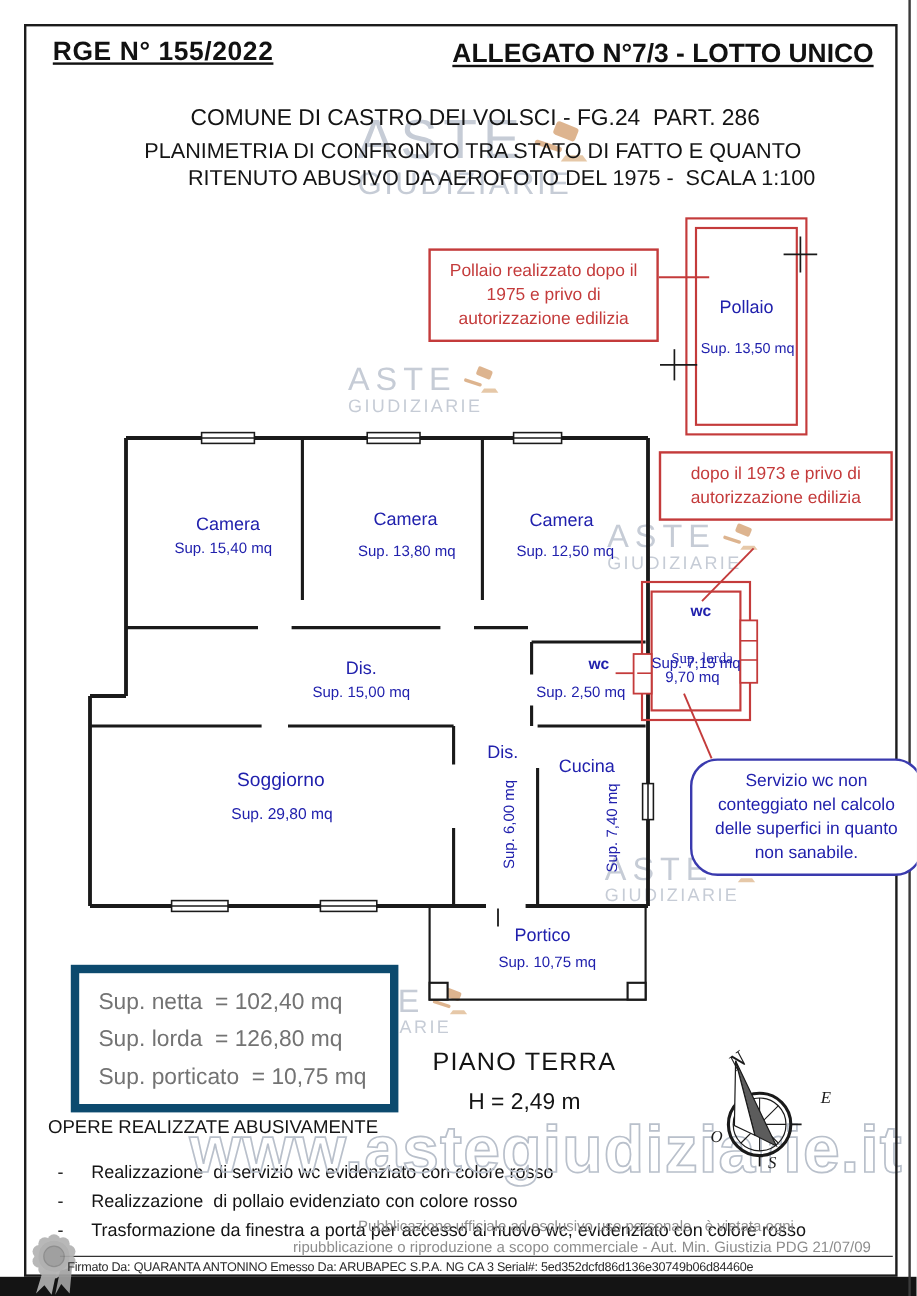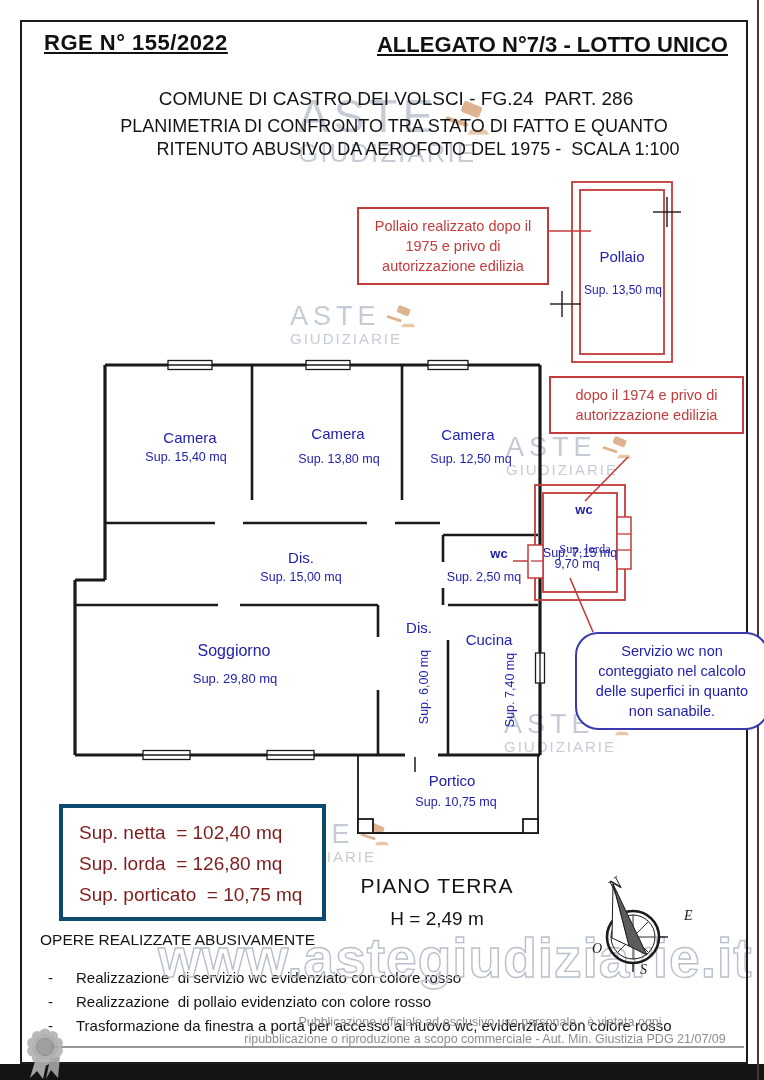--- a/index.html
+++ b/index.html
@@ -25,21 +25,21 @@
   
   .room{color:#2121ad;}
   .rname{font-size:15px;}
   .rarea{font-size:12.5px;}
   .wcname{font-size:13px;font-weight:bold;}
 
   
   .note{text-align:center;line-height:1.38;background:#fff;padding:7px 4px;}
   .red-note{border:2px solid #c43b3b;color:#c43b3b;font-size:14.5px;}
   .blue-note{border:2px solid #3a3aae;color:#2121ad;font-size:14.5px;}
-  .summary{border:4px solid #0c4a6e;color:#7f1d1d;background:#fff;font-size:19px;
+  .summary{border:7px solid #0c4a6e;color:#737373;background:#fff;font-size:19px;
            line-height:31px;padding:9px 0 7px 16px;}
 
   .piano{left:437px;top:886px;font-size:21px;letter-spacing:1px;}
   .hline{left:437px;top:919px;font-size:19px;}
   .piano,.hline{transform:translate(-50%,-50%);white-space:nowrap;color:#141414;}
 
   
   .works-h{left:40px;top:931px;font-size:15.5px;color:#141414;}
   .work{font-size:15px;color:#141414;white-space:nowrap;}
   .dash{position:absolute;left:48px;}
@@ -248,21 +248,21 @@
   <div class="abs t1 z4">COMUNE DI CASTRO DEI VOLSCI - FG.24&nbsp; PART. 286</div>
   <div class="abs t2 z4">PLANIMETRIA DI CONFRONTO TRA STATO DI FATTO E QUANTO</div>
   <div class="abs t3 z4">RITENUTO ABUSIVO DA AEROFOTO DEL 1975 -&nbsp; SCALA 1:100</div>
 
   <div class="abs note red-note z3" style="left:357px;top:207px;width:180px;">
     <div>Pollaio realizzato dopo il</div>
     <div>1975 e privo di</div>
     <div>autorizzazione edilizia</div>
   </div>
   <div class="abs note red-note z3" style="left:549px;top:376px;width:183px;">
-    <div>dopo il 1974 e privo di</div>
+    <div>dopo il 1973 e privo di</div>
     <div>autorizzazione edilizia</div>
   </div>
   <div class="abs note blue-note z3" style="left:575px;top:632px;width:182px;border-radius:23px;">
     <div>Servizio wc non</div>
     <div>conteggiato nel calcolo</div>
     <div>delle superfici in quanto</div>
     <div>non sanabile.</div>
   </div>
 
   <span class="abs ctr room rname z4" style="left:622px;top:256px;">Pollaio</span>
@@ -321,14 +321,15 @@
     <span class="abs dash" style="top:993px;">-</span>
     <span class="abs witem" style="top:993px;">Realizzazione&nbsp; di pollaio evidenziato con colore rosso</span>
   </div>
   <div class="work z4">
     <span class="abs dash" style="top:1017px;">-</span>
     <span class="abs witem" style="top:1017px;">Trasformazione da finestra a porta per accesso al nuovo wc, evidenziato con colore rosso</span>
   </div>
 
   <div class="abs disc z3" style="left:480px;top:1015px;">Pubblicazione ufficiale ad esclusivo uso personale - è vietata ogni</div>
   <div class="abs disc z3" style="left:485px;top:1032px;">ripubblicazione o riproduzione a scopo commerciale - Aut. Min. Giustizia PDG 21/07/09</div>
+  <div class="abs sig z4">Firmato Da: QUARANTA ANTONINO Emesso Da: ARUBAPEC S.P.A. NG CA 3 Serial#: 5ed352dcfd86d136e30749b06d84460e</div>
 
 </div>
 
 </body></html>

